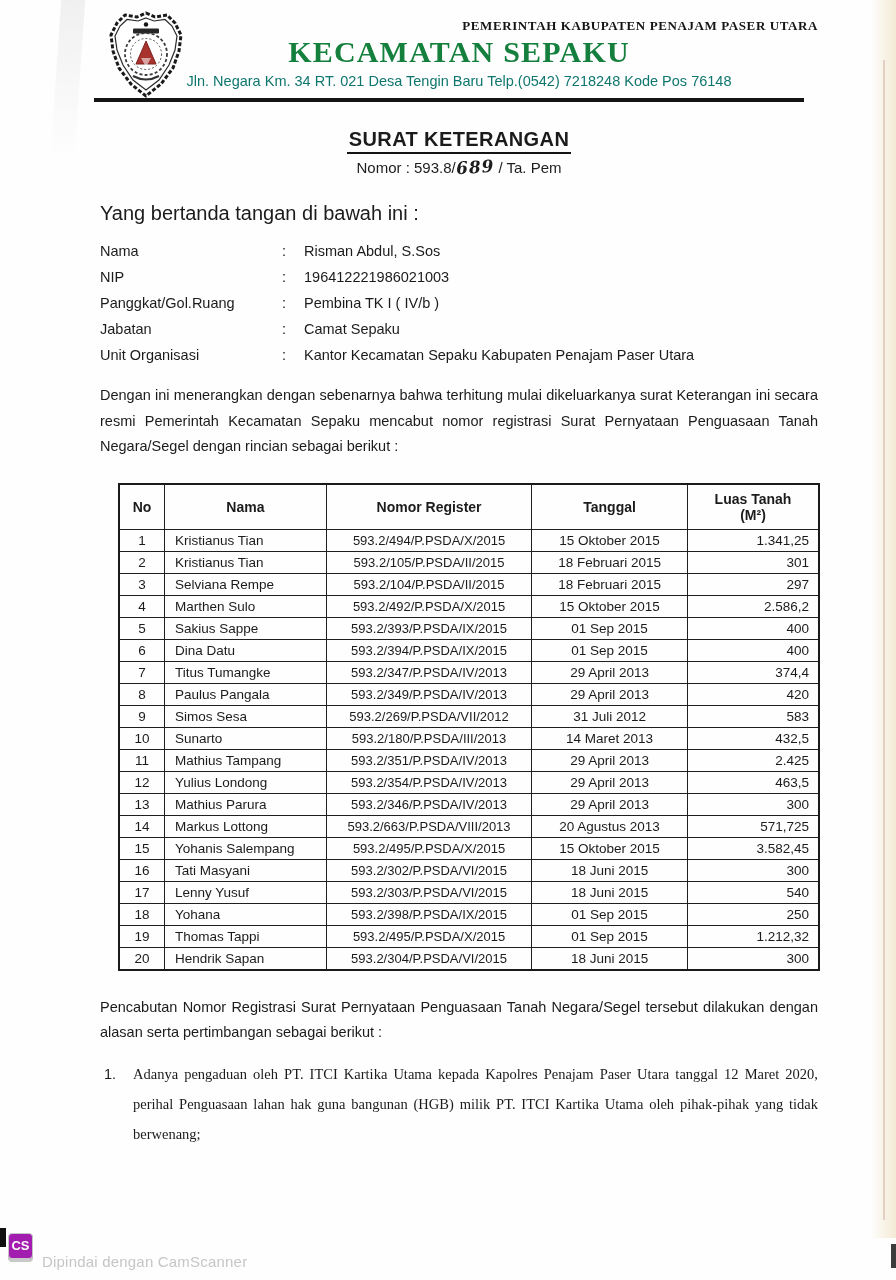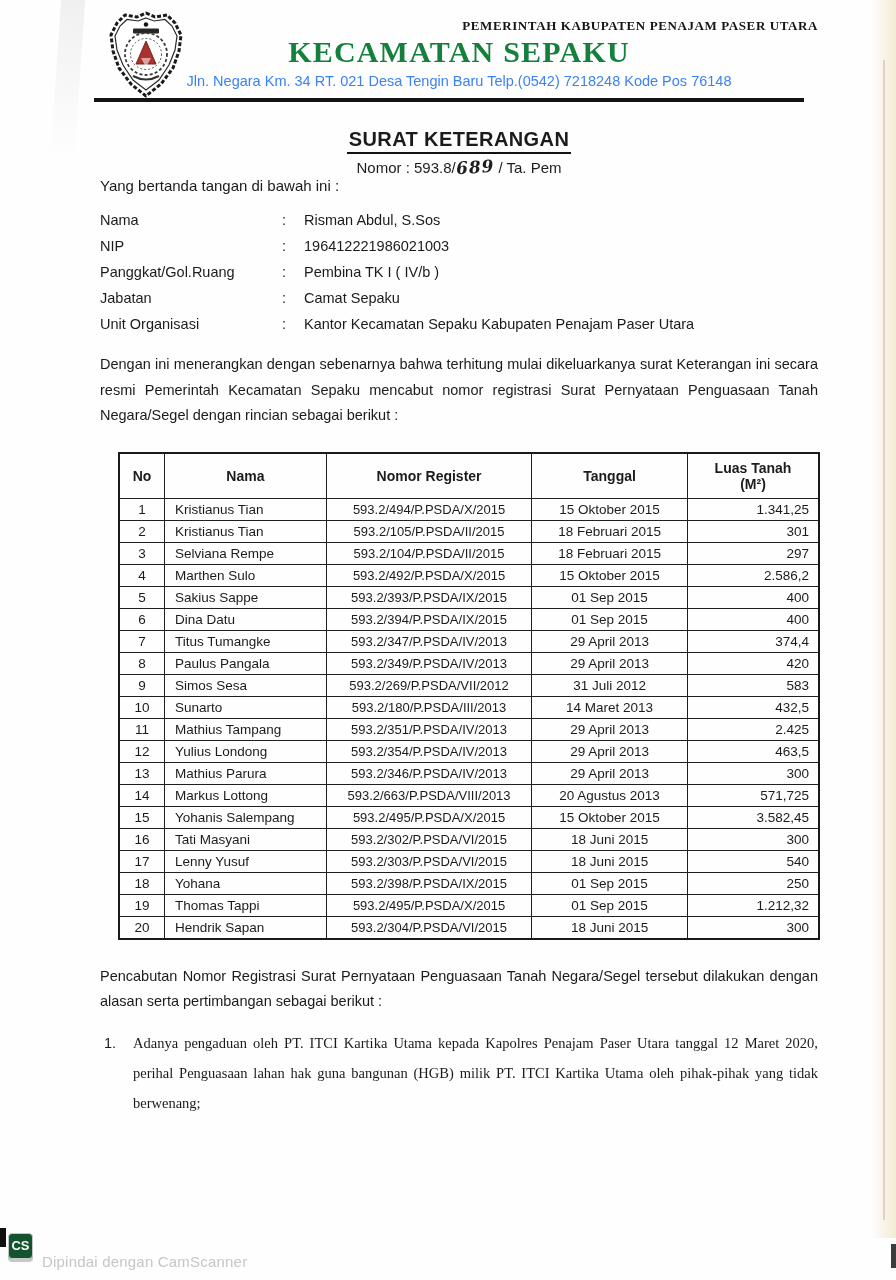--- a/index.html
+++ b/index.html
@@ -9,33 +9,33 @@
     background:#fefefe; color:#1b1b1b;
     font-family:"Liberation Sans", sans-serif;
   }
   .page { position:absolute; left:100px; top:0; width:718px; }
 
   
   .letterhead { position:relative; padding-top:18px; text-align:center; }
   .logo { position:absolute; left:6px; top:10px; width:80px; height:90px; }
   .lh-line1 { font-family:Liberation Serif, serif; font-weight:bold; font-size:13px; letter-spacing:.6px; color:#151515;text-align:right; }
   .lh-line2 { font-family:"Liberation Serif", serif; font-weight:bold; font-size:30px; letter-spacing:1.2px; margin-top:1px; color:#15803d; }
-  .lh-address { font-size:14.5px; margin-top:4px; color:#3b82f6; }
+  .lh-address { font-size:14.5px; margin-top:4px; color:#0f766e; }
   .lh-rule { margin-top:9px; margin-left:-6px; width:710px; height:2px;
              border-top:3.5px solid #141414; border-bottom:1.5px solid #141414; }
 
   
   .title-block { text-align:center; margin-top:26px; }
   .doc-title { display:inline-block; font-size:20px; font-weight:bold; letter-spacing:.4px;
                border-bottom:2.5px solid #141414; padding:0 2px 1px; }
   .doc-nomor { font-size:15px; margin-top:3px; color:#1d1d1d; }
   .handwritten { font-family:"DejaVu Serif", serif; font-style:italic; font-weight:bold;
                  font-size:17px; display:inline-block; transform:rotate(-4deg); letter-spacing:1px; }
 
-  .intro { font-size:15px; }
+  .intro { margin-top:25px; font-size:20px; }
 
   
   .officer { margin-top:13px; font-size:14.5px; }
   .officer-row { display:flex; line-height:26px; }
   .o-label { width:182px; }
   .o-colon { width:22px; }
   .o-value { flex:1; }
 
   .para { margin-top:15px; font-size:14.5px; line-height:25.5px; text-align:justify; }
   .para2 { margin-top:24px; }
@@ -54,21 +54,21 @@
   th.c-nama, th.c-luas { text-align:center; padding:0 !important; }
 
   
   .reasons { list-style:none; margin:13px 0 0 4px; }
   .reason { display:flex; font-size:14.5px; line-height:30px; }
   .r-num { width:29px; flex-shrink:0; }
   .r-text { flex:1; text-align:justify;font-family:Liberation Serif, serif; }
 
   
   .cam-footer { position:absolute; left:8px; bottom:10px; display:flex; align-items:center; gap:9px; }
-  .cs-badge { width:25px; height:26px; background:#14532d; border:1px solid #c6c6c6; border-radius:4px;
+  .cs-badge { width:25px; height:26px; background:#a21caf; border:1px solid #c6c6c6; border-radius:4px;
               box-shadow:0 3px 0 #c8c8c8; color:#fbfbfb; font-weight:bold; font-size:13px;
               display:flex; align-items:center; justify-content:center; }
   .cs-text { color:#c6c6c6; font-size:15px; letter-spacing:.2px;margin-top:32px; }
 
   
   .edge-tint { position:absolute; right:0; top:0; width:26px; height:1238px; pointer-events:none;
                background:linear-gradient(to right, rgba(244,235,214,0), rgba(242,231,205,.85)); }
   .edge-line { position:absolute; right:11px; top:60px; width:2px; height:1160px;
                background:rgba(150,80,55,.22); }
   .fold-streak { position:absolute; left:56px; top:-10px; width:24px; height:170px; transform:rotate(4deg);

